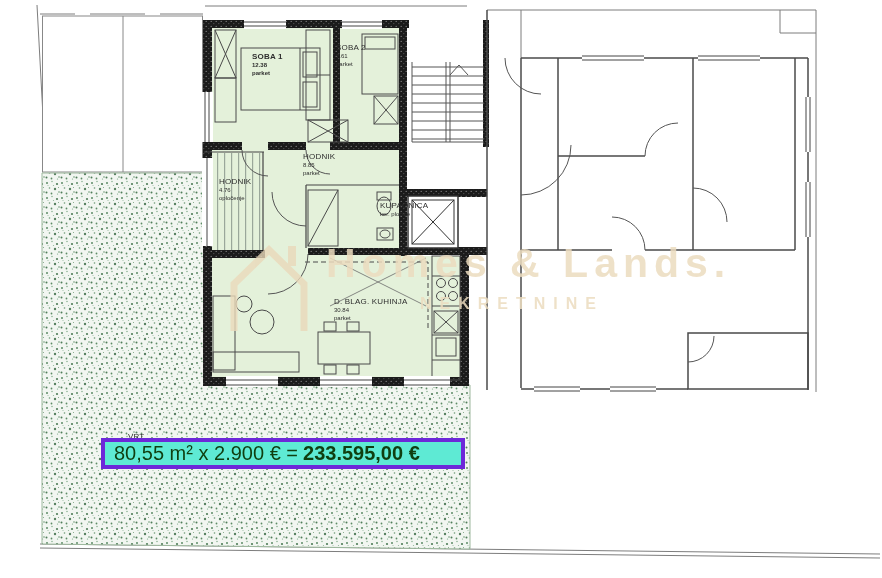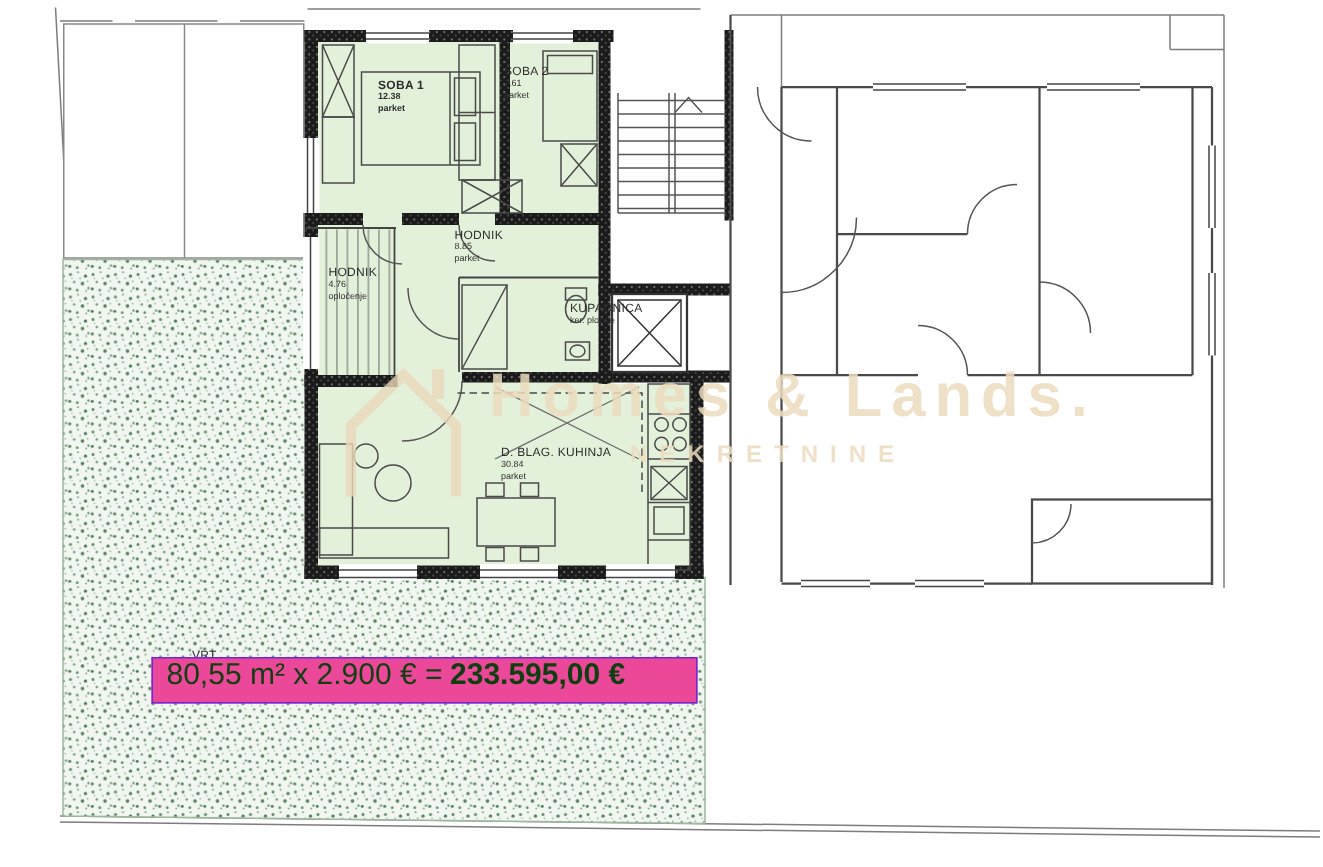--- a/index.html
+++ b/index.html
@@ -15,22 +15,22 @@
   #lbl-hodnik{left:303px;top:152px;}
   #lbl-loggia{left:219px;top:177px;}
   #lbl-kupaonica{left:352px;top:201px;margin-left:28px;}
   #lbl-living{left:298px;top:297px;margin-left:36px;}
   #lbl-vrt{left:128px;top:404px;margin-top:28px;}
   #lbl-vrt .rarea{font-size:5px;color:#556;}
   .wmtext{position:absolute;font-weight:bold;color:#ecdcbf;opacity:.85;z-index:4;white-space:nowrap;}
   #wm-brand{left:326px;top:240px;font-size:41px;letter-spacing:6px;}
   #wm-sub{left:420px;top:295px;font-size:16px;letter-spacing:8px;}
   .banner{position:absolute;left:101px;top:438px;width:364px;height:31px;box-sizing:border-box;
-          background:#ec4899;border:1px solid #6d28d9;color:#0f3f10;font-size:20px;
-          display:flex;align-items:flex-start;padding-left:9px;z-index:8;white-space:nowrap;}
+          background:#5eead4;border:4px solid #6d28d9;color:#0f3f10;font-size:20px;
+          display:flex;align-items:flex-end;padding-left:9px;z-index:8;white-space:nowrap;}
   .banner .bold{font-weight:bold;margin-left:5px;}
 </style>
 </head>
 <body>
 
 <div class="stage">
 
   <svg width="882" height="578" viewBox="0 0 882 578">
     <defs>
       <pattern id="speckle" width="15" height="15" patternUnits="userSpaceOnUse">

